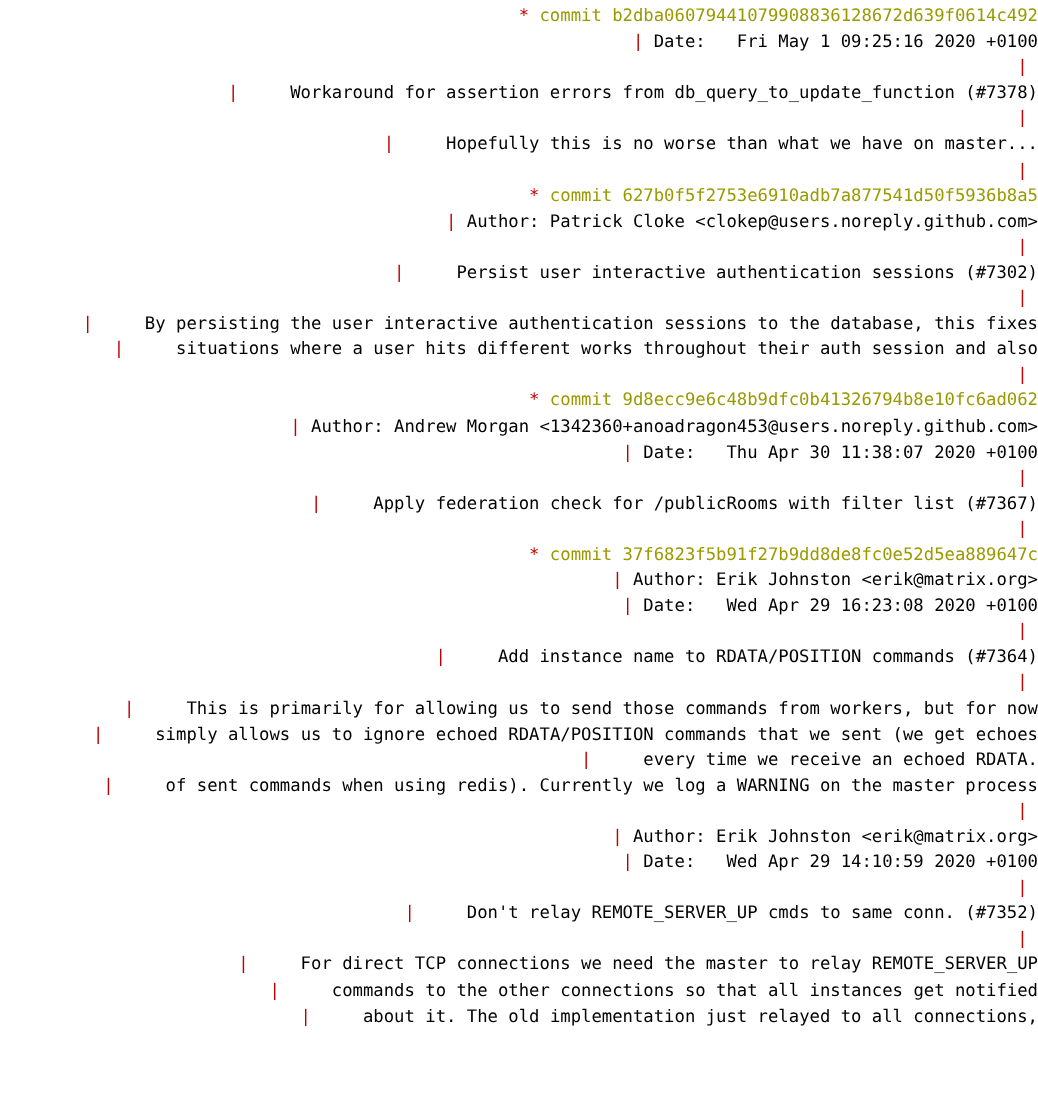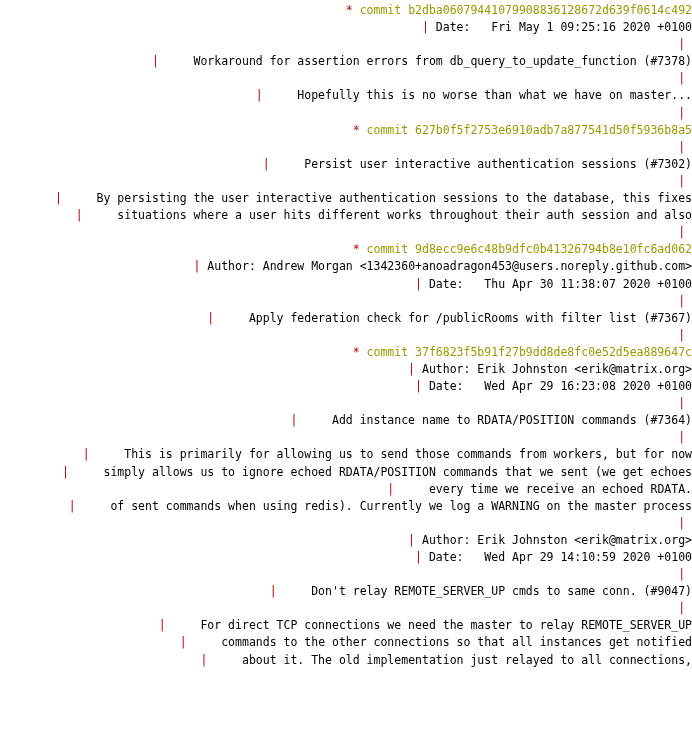--- a/index.html
+++ b/index.html
@@ -54,20 +54,21 @@
 
 <div class="terminal" id="terminal-root">
     <div class="line"><span class="star">*</span> <span class="commit-kw">commit </span><span class="commit-hash">b2dba06079441079908836128672d639f0614c492</span></div>
     <div class="line"><span class="graph">|</span><span class="meta"> Date:   Fri May 1 09:25:16 2020 +0100</span></div>
     <div class="line"><span class="graph">|</span><span class="blank"> </span></div>
     <div class="line"><span class="graph">|</span><span class="body-text">     Workaround for assertion errors from db_query_to_update_function (#7378)</span></div>
     <div class="line"><span class="graph">|</span><span class="blank"> </span></div>
     <div class="line"><span class="graph">|</span><span class="body-text">     Hopefully this is no worse than what we have on master...</span></div>
     <div class="line"><span class="graph">|</span><span class="blank"> </span></div>
     <div class="line"><span class="star">*</span> <span class="commit-kw">commit </span><span class="commit-hash">627b0f5f2753e6910adb7a877541d50f5936b8a5</span></div>
+    <div class="line"><span class="graph">|</span><span class="meta"> Author: Patrick Cloke &lt;clokep@users.noreply.github.com&gt;</span></div>
     <div class="line"><span class="graph">|</span><span class="blank"> </span></div>
     <div class="line"><span class="graph">|</span><span class="body-text">     Persist user interactive authentication sessions (#7302)</span></div>
     <div class="line"><span class="graph">|</span><span class="blank"> </span></div>
     <div class="line"><span class="graph">|</span><span class="body-text">     By persisting the user interactive authentication sessions to the database, this fixes</span></div>
     <div class="line"><span class="graph">|</span><span class="body-text">     situations where a user hits different works throughout their auth session and also</span></div>
     <div class="line"><span class="graph">|</span><span class="blank"> </span></div>
     <div class="line"><span class="star">*</span> <span class="commit-kw">commit </span><span class="commit-hash">9d8ecc9e6c48b9dfc0b41326794b8e10fc6ad062</span></div>
     <div class="line"><span class="graph">|</span><span class="meta"> Author: Andrew Morgan &lt;1342360+anoadragon453@users.noreply.github.com&gt;</span></div>
     <div class="line"><span class="graph">|</span><span class="meta"> Date:   Thu Apr 30 11:38:07 2020 +0100</span></div>
     <div class="line"><span class="graph">|</span><span class="blank"> </span></div>
@@ -80,18 +81,18 @@
     <div class="line"><span class="graph">|</span><span class="body-text">     Add instance name to RDATA/POSITION commands (#7364)</span></div>
     <div class="line"><span class="graph">|</span><span class="blank"> </span></div>
     <div class="line"><span class="graph">|</span><span class="body-text">     This is primarily for allowing us to send those commands from workers, but for now</span></div>
     <div class="line"><span class="graph">|</span><span class="body-text">     simply allows us to ignore echoed RDATA/POSITION commands that we sent (we get echoes</span></div>
     <div class="line"><span class="graph">|</span><span class="body-text">     every time we receive an echoed RDATA.</span></div>
     <div class="line"><span class="graph">|</span><span class="body-text">     of sent commands when using redis). Currently we log a WARNING on the master process</span></div>
     <div class="line"><span class="graph">|</span><span class="blank"> </span></div>
     <div class="line"><span class="graph">|</span><span class="meta"> Author: Erik Johnston &lt;erik@matrix.org&gt;</span></div>
     <div class="line"><span class="graph">|</span><span class="meta"> Date:   Wed Apr 29 14:10:59 2020 +0100</span></div>
     <div class="line"><span class="graph">|</span><span class="blank"> </span></div>
-    <div class="line"><span class="graph">|</span><span class="body-text">     Don't relay REMOTE_SERVER_UP cmds to same conn. (#9047)</span></div>
+    <div class="line"><span class="graph">|</span><span class="body-text">     Don't relay REMOTE_SERVER_UP cmds to same conn. (#7352)</span></div>
     <div class="line"><span class="graph">|</span><span class="blank"> </span></div>
     <div class="line"><span class="graph">|</span><span class="body-text">     For direct TCP connections we need the master to relay REMOTE_SERVER_UP</span></div>
     <div class="line"><span class="graph">|</span><span class="body-text">     commands to the other connections so that all instances get notified</span></div>
     <div class="line"><span class="graph">|</span><span class="body-text">     about it. The old implementation just relayed to all connections,</span></div>
   </div>
 
 </body></html>

